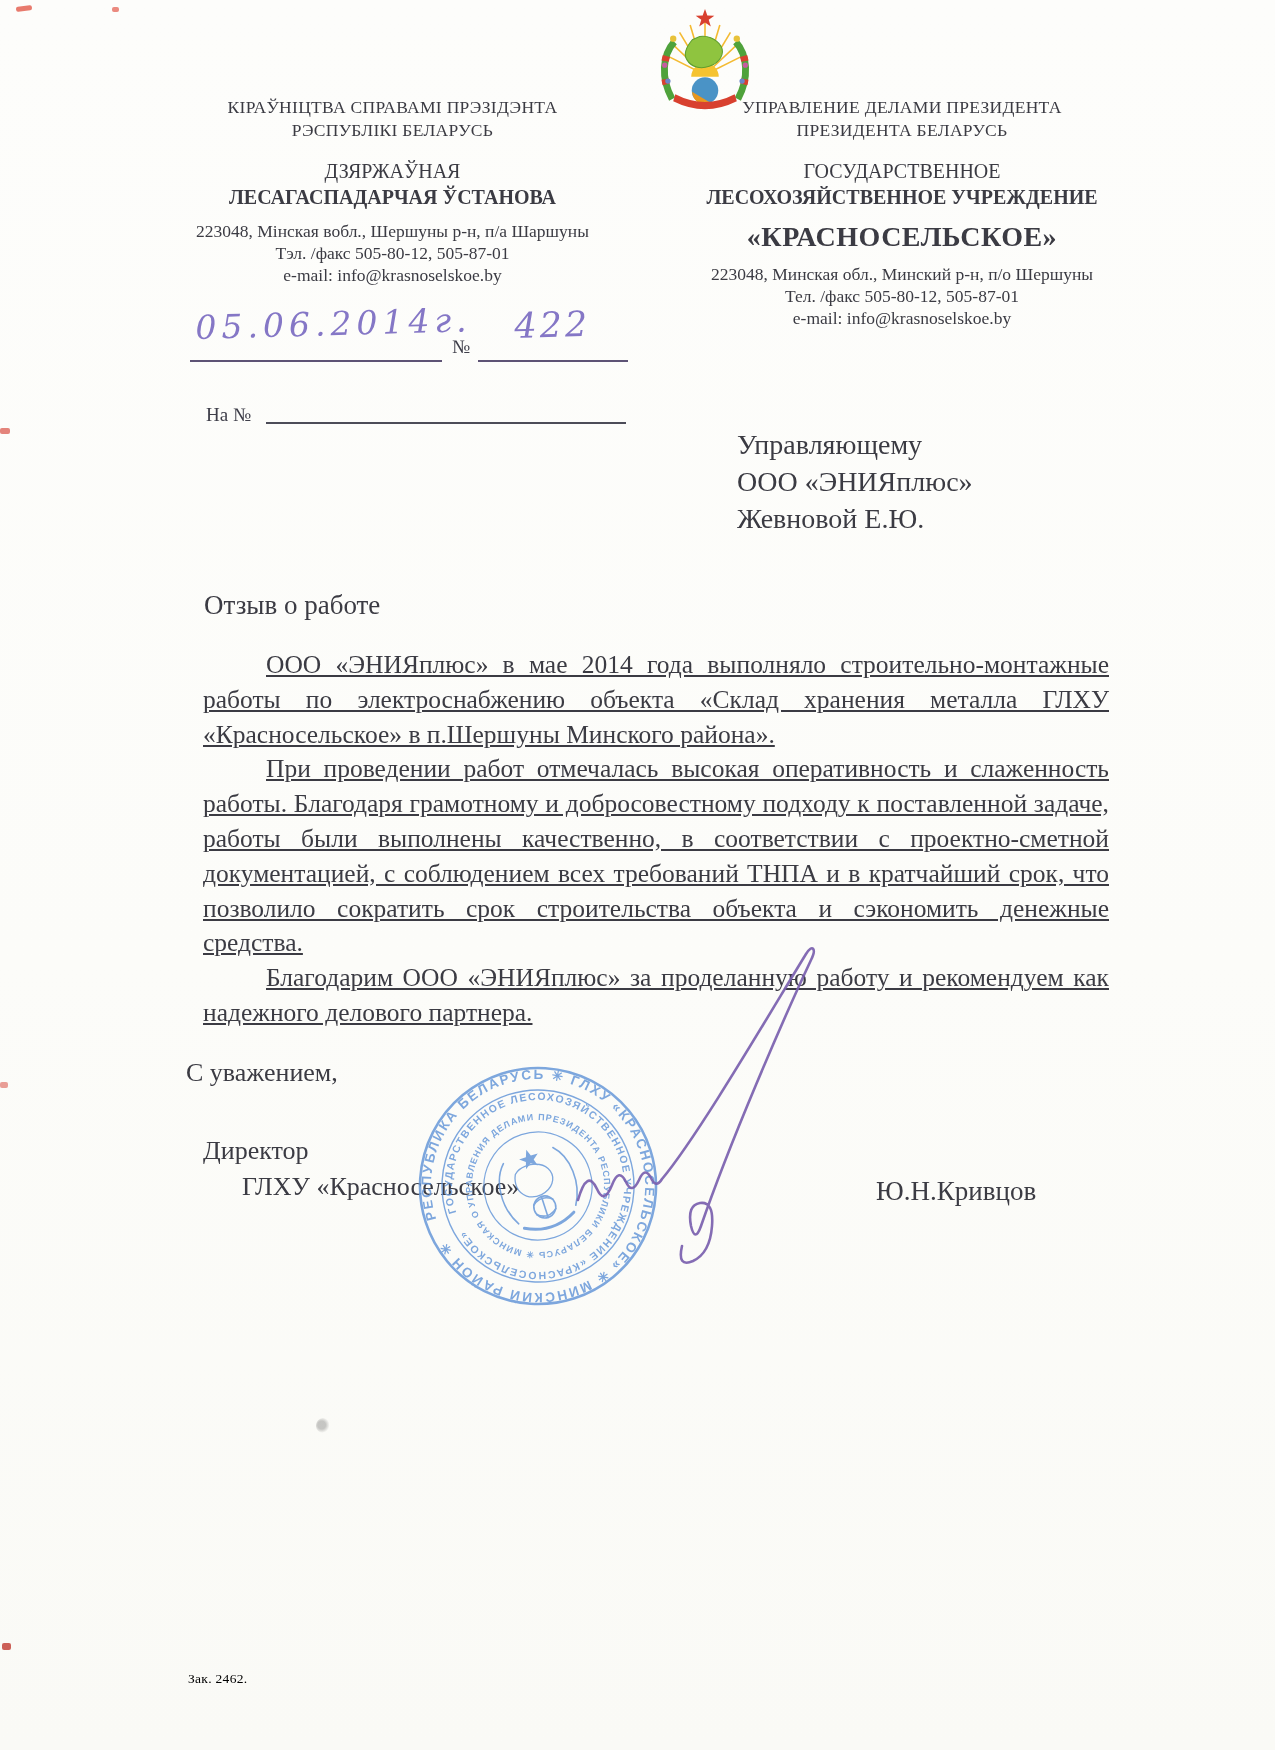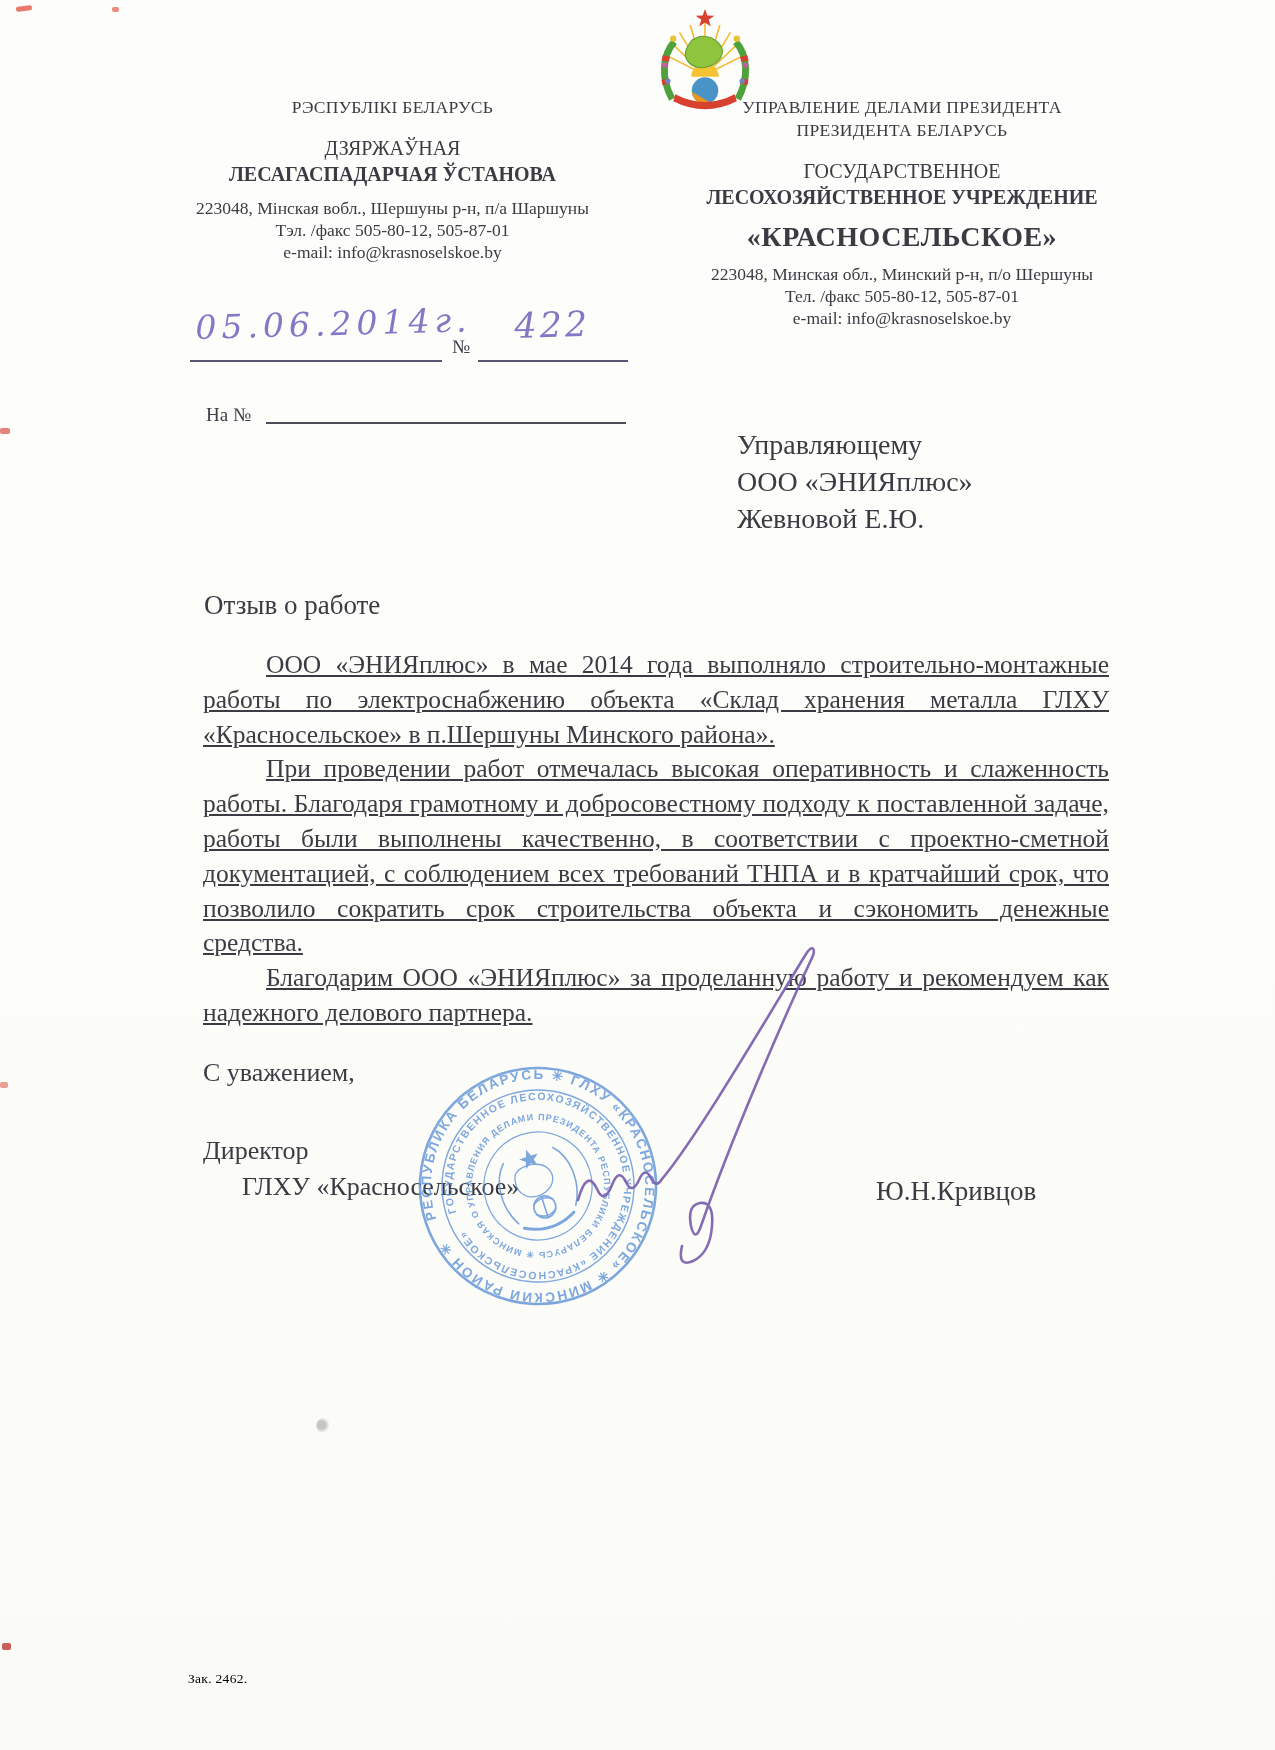--- a/index.html
+++ b/index.html
@@ -85,20 +85,21 @@
       <circle cx="80" cy="30" r="3" fill="#e8c23a"></circle>
     <circle cx="12" cy="55" r="2.5" fill="#c65ba0"></circle>
       <circle cx="88" cy="55" r="2.5" fill="#c65ba0"></circle>
     <circle cx="15" cy="70" r="2.5" fill="#6a86c9"></circle>
       <circle cx="85" cy="70" r="2.5" fill="#6a86c9"></circle>
 
     <path d="M20 89 Q 50 104 80 89 L 78 82.5 Q 50 97 22 82.5 Z" fill="#d8402f"></path>
   </svg>
 
   <div class="hdr-col" style="left:165px;width:455px;">
+    <p class="authority">КІРАЎНІЦТВА СПРАВАМІ ПРЭЗІДЭНТА</p>
     <p class="authority">РЭСПУБЛІКІ БЕЛАРУСЬ</p>
     <p class="org">ДЗЯРЖАЎНАЯ</p>
     <p class="org2">ЛЕСАГАСПАДАРЧАЯ ЎСТАНОВА</p>
     <div class="addr">
       <p>223048, Мінская вобл., Шершуны р-н, п/а Шаршуны</p>
       <p>Тэл. /факс  505-80-12, 505-87-01</p>
       <p>e-mail: info@krasnoselskoe.by</p>
     </div>
   </div>
 
@@ -133,21 +134,21 @@
   </div>
 
   <div class="subject">Отзыв о работе</div>
 
   <div class="body-text">
     <p>ООО «ЭНИЯплюс» в мае 2014 года выполняло строительно-монтажные работы по электроснабжению объекта «Склад хранения металла ГЛХУ «Красносельское» в п.Шершуны Минского района».</p>
     <p>При проведении работ отмечалась высокая оперативность и слаженность работы. Благодаря грамотному и добросовестному подходу к поставленной задаче, работы были выполнены качественно, в соответствии с проектно-сметной документацией, с соблюдением всех требований ТНПА и в кратчайший срок, что позволило сократить срок строительства объекта и сэкономить денежные средства.</p>
     <p>Благодарим ООО «ЭНИЯплюс» за проделанную работу и рекомендуем как надежного делового партнера.</p>
   </div>
 
-  <div class="abs sig-line" style="left:203px;top:1058px;">С уважением,</div>
+  <div class="abs sig-line" style="left:186px;top:1058px;">С уважением,</div>
   <div class="abs sig-line" style="left:203px;top:1136px;">Директор</div>
   <div class="abs sig-line" style="left:203px;top:1172px;margin-left:39px;">ГЛХУ «Красносельское»</div>
   <div class="abs sig-line" style="left:876px;top:1176px;font-size:27px;">Ю.Н.Кривцов</div>
 
   <svg class="stamp-svg" width="260" height="268" viewBox="0 0 260 268">
     <defs>
       <path id="ringPath1" d="M 23 130 a 107 107 0 1 1 214 0 a 107 107 0 1 1 -214 0"></path>
       <path id="ringPath2" d="M 44 130 a 86 86 0 1 1 172 0 a 86 86 0 1 1 -172 0"></path>
       <path id="ringPath3" d="M 64 130 a 66 66 0 1 1 132 0 a 66 66 0 1 1 -132 0"></path>
     </defs>

